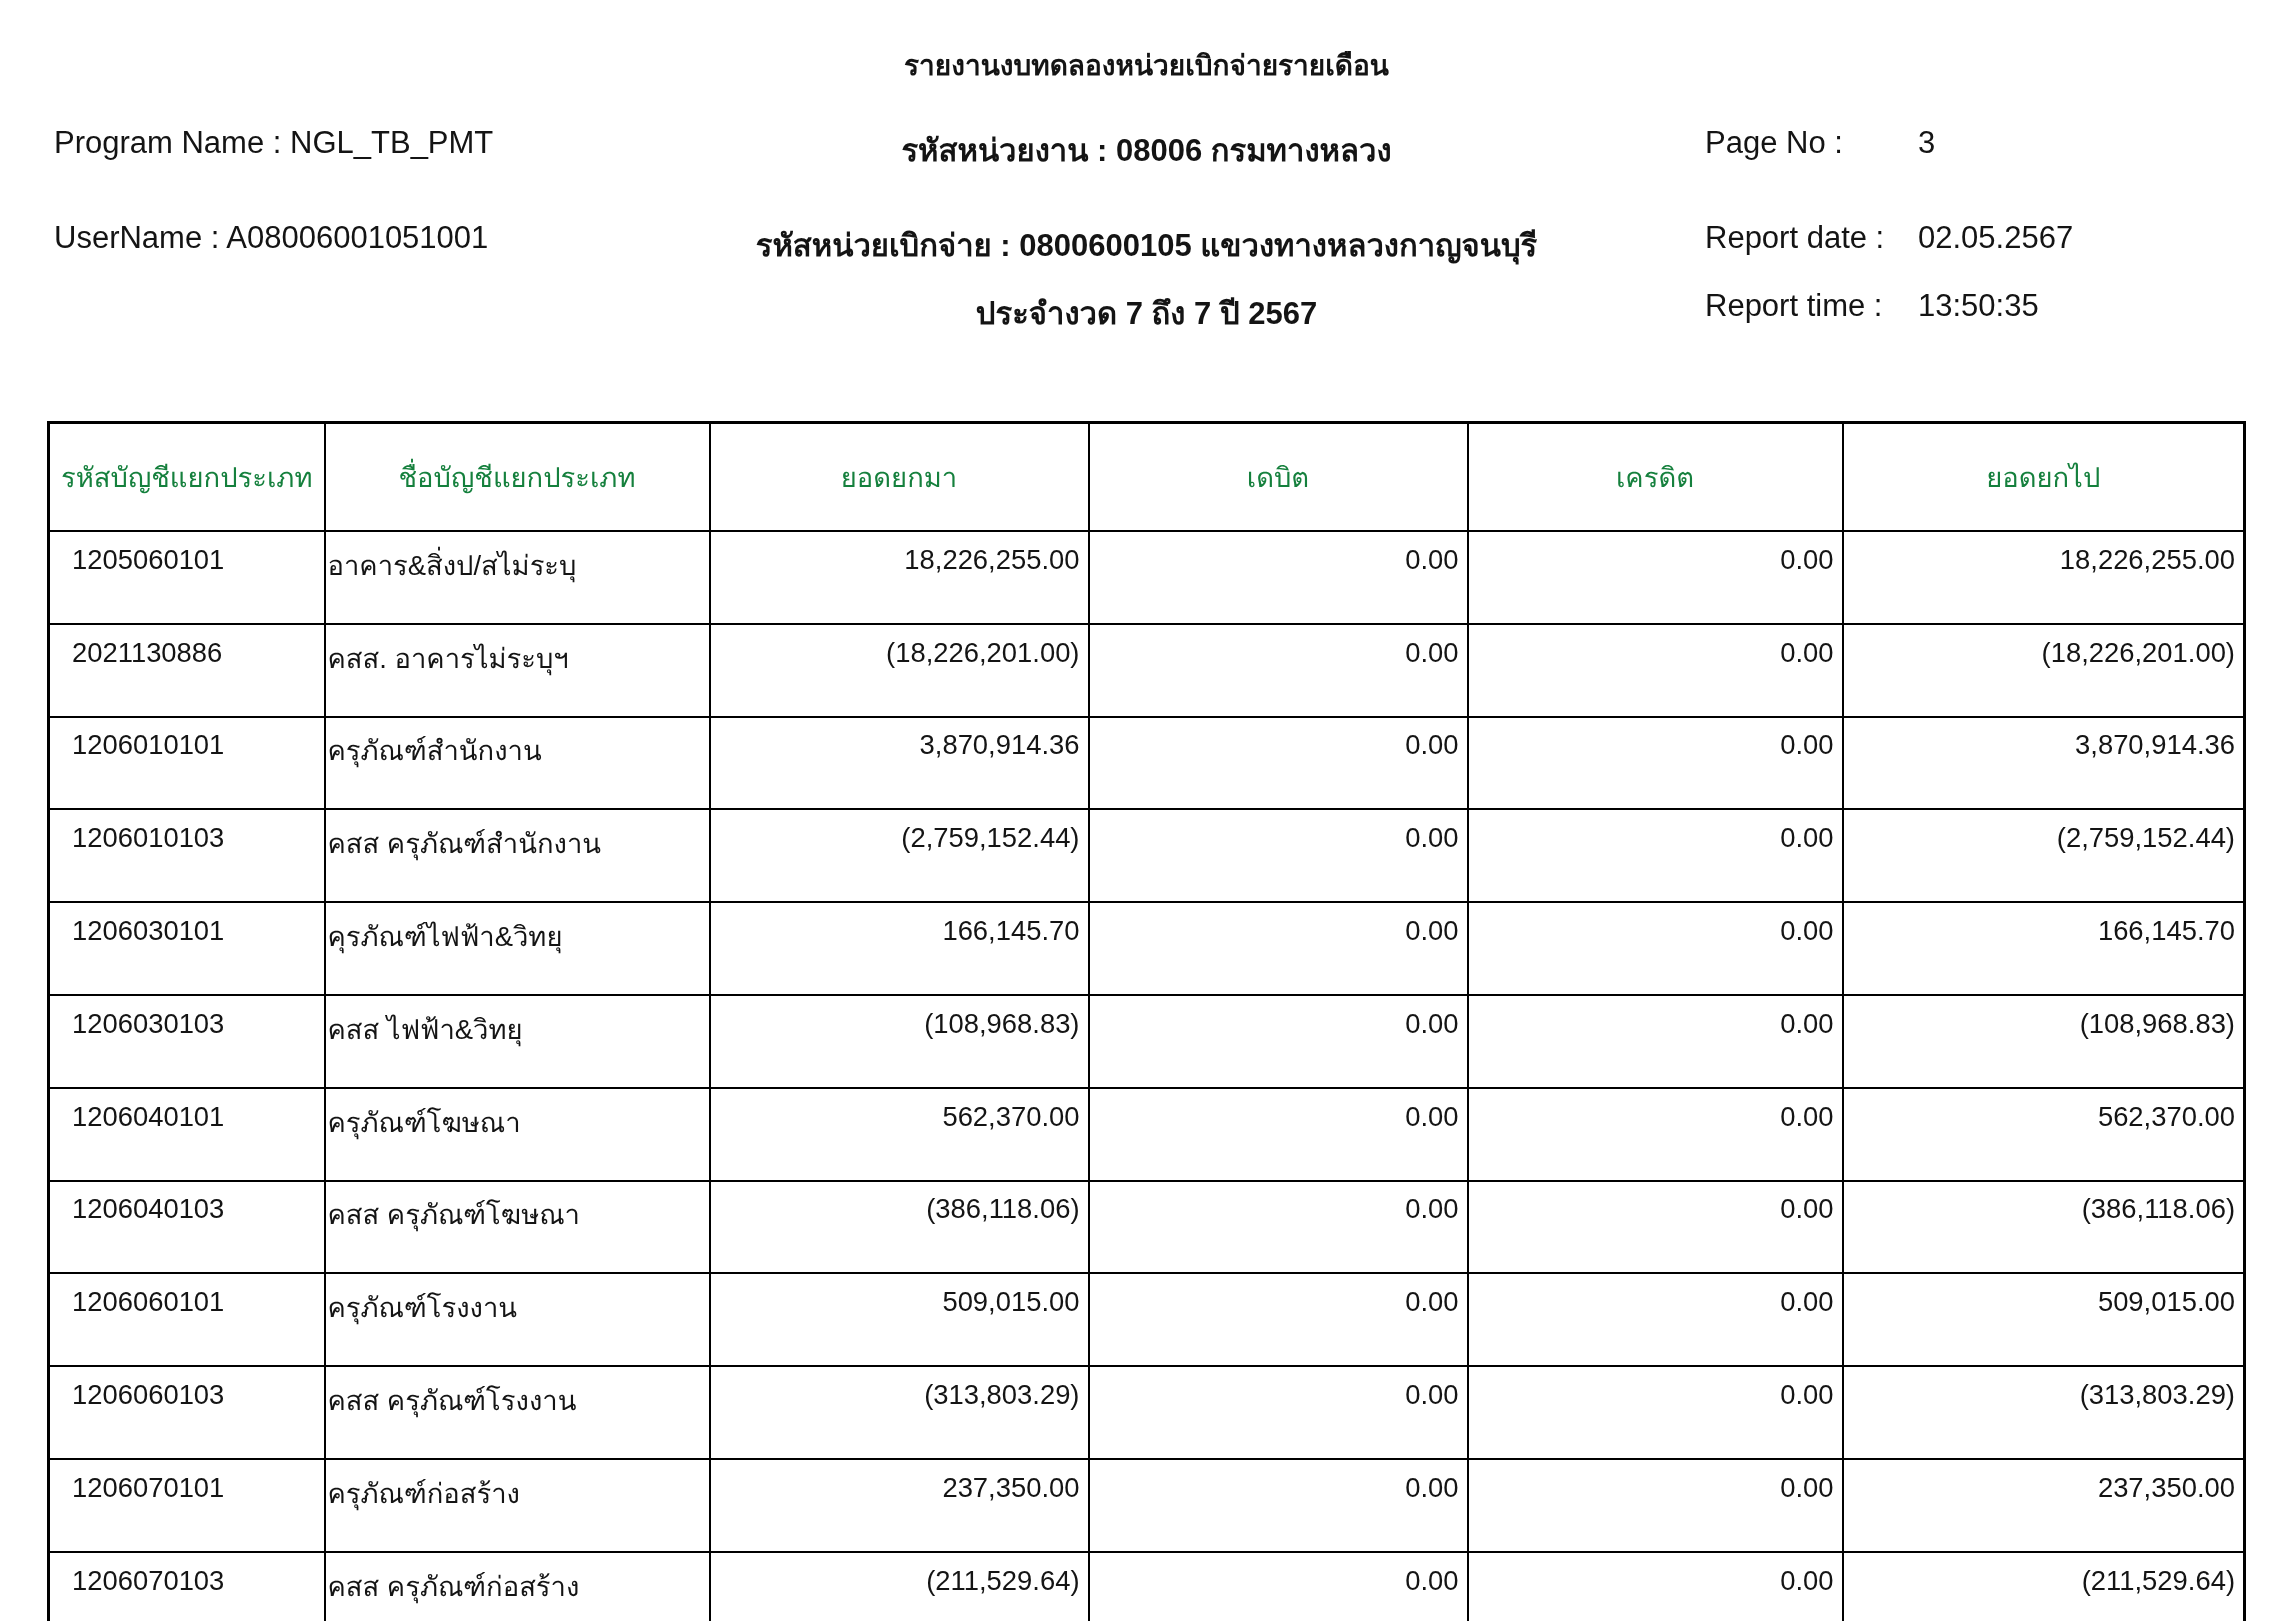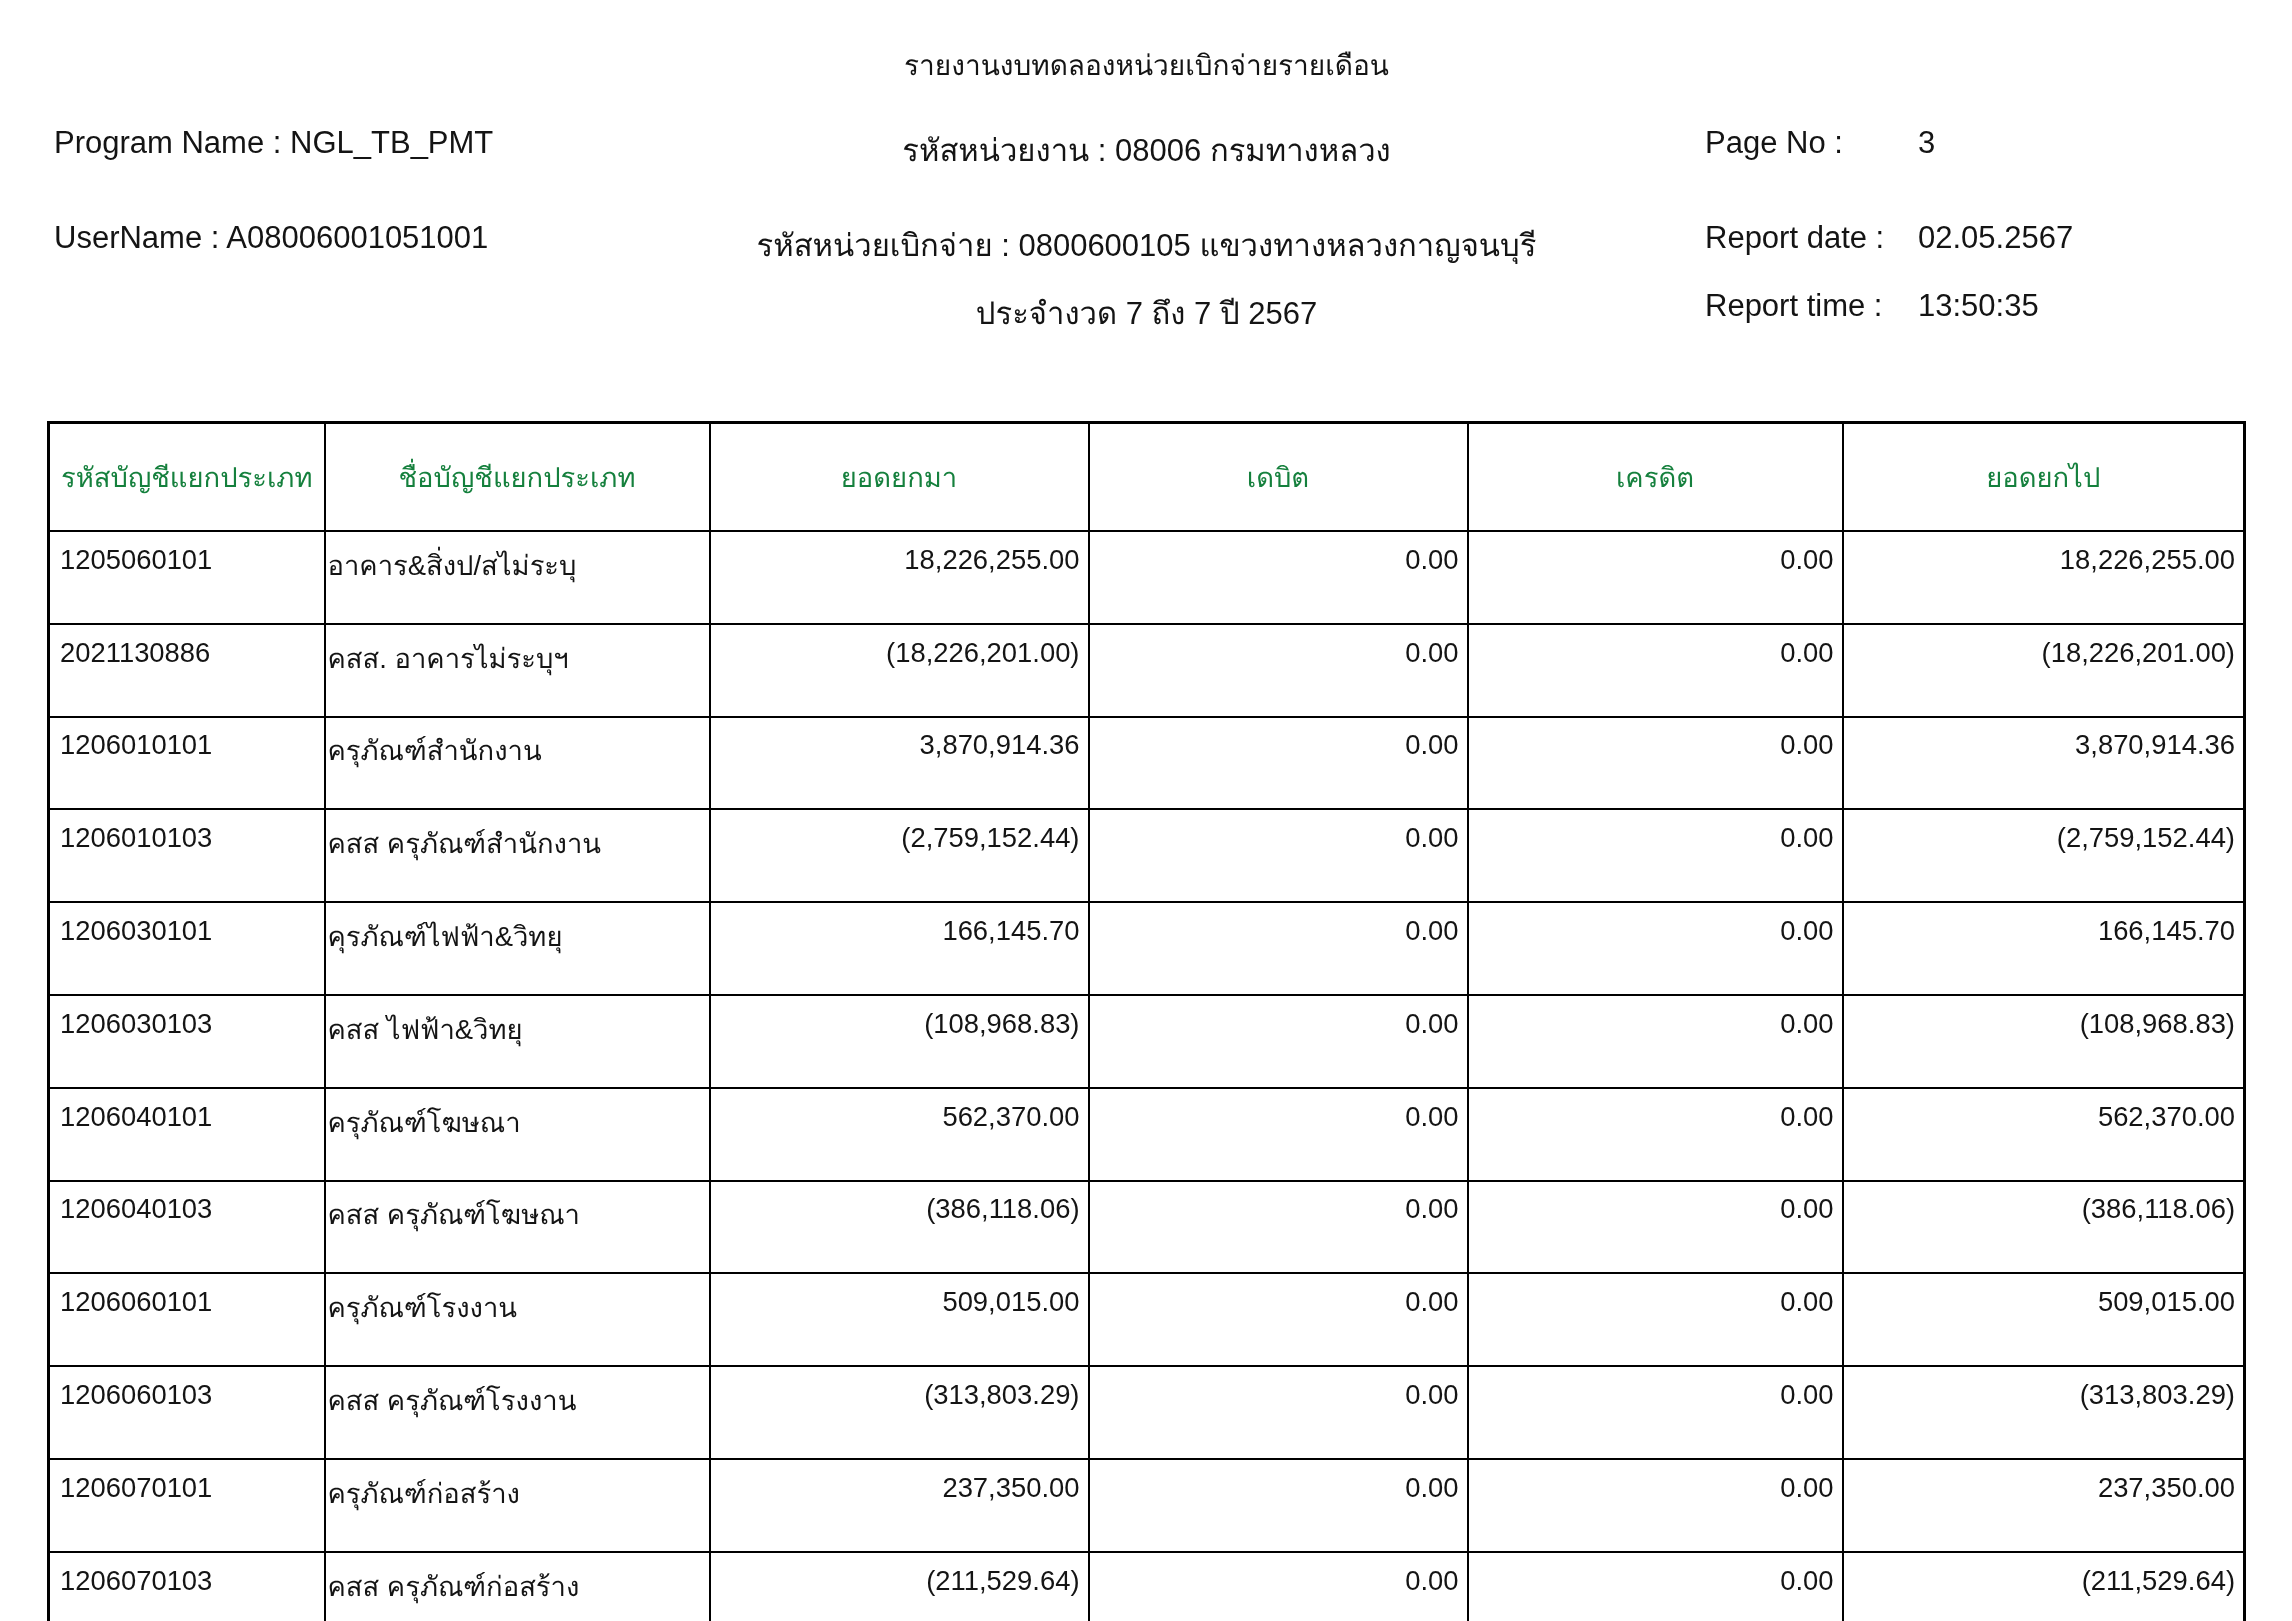--- a/index.html
+++ b/index.html
@@ -5,21 +5,21 @@
   html, body { margin: 0; padding: 0; background: #ffffff; }
   .page {
     position: relative;
     width: 2293px;
     height: 1621px;
     background: #ffffff;
     color: #111111;
     font-family: "Liberation Sans", sans-serif;
   }
   .hline { position: absolute; font-size: 31px; white-space: nowrap; color: #141414; }
-  .center-line { left: 0; width: 2293px; text-align: center; }
+  .center-line { left: 0; width: 2293px; text-align: center; font-weight: bold; }
   .left-col { left: 54px; }
   .right-label { left: 1705px; }
   .right-value { left: 1918px; }
   .doc-title { top: 43px; font-size: 28px; }
   .row1 { top: 125px; }
   .row2 { top: 208px; margin-top: 12px; }
   .row3 { top: 288px; }
 
   .tbl-wrap { position: absolute; left: 47px; top: 421px; }
   table.report {
@@ -41,21 +41,21 @@
     vertical-align: middle;
     color: #15803d;
   }
   table.report tbody td {
     height: 78px;
     vertical-align: top;
     font-size: 27.4px;
     padding-top: 11.8px;
     color: #141414;
   }
-  td.cell-code { text-align: left; padding-left: 10px; }
+  td.cell-code { text-align: left; padding-left: 22px; }
   td.cell-name { text-align: left; padding-left: 2px; }
   td.cell-num  { text-align: right; padding-right: 8px; }
 </style>
 </head>
 <body>
 
 <div class="page">
 
   <div class="hline center-line doc-title">รายงานงบทดลองหน่วยเบิกจ่ายรายเดือน</div>
 

